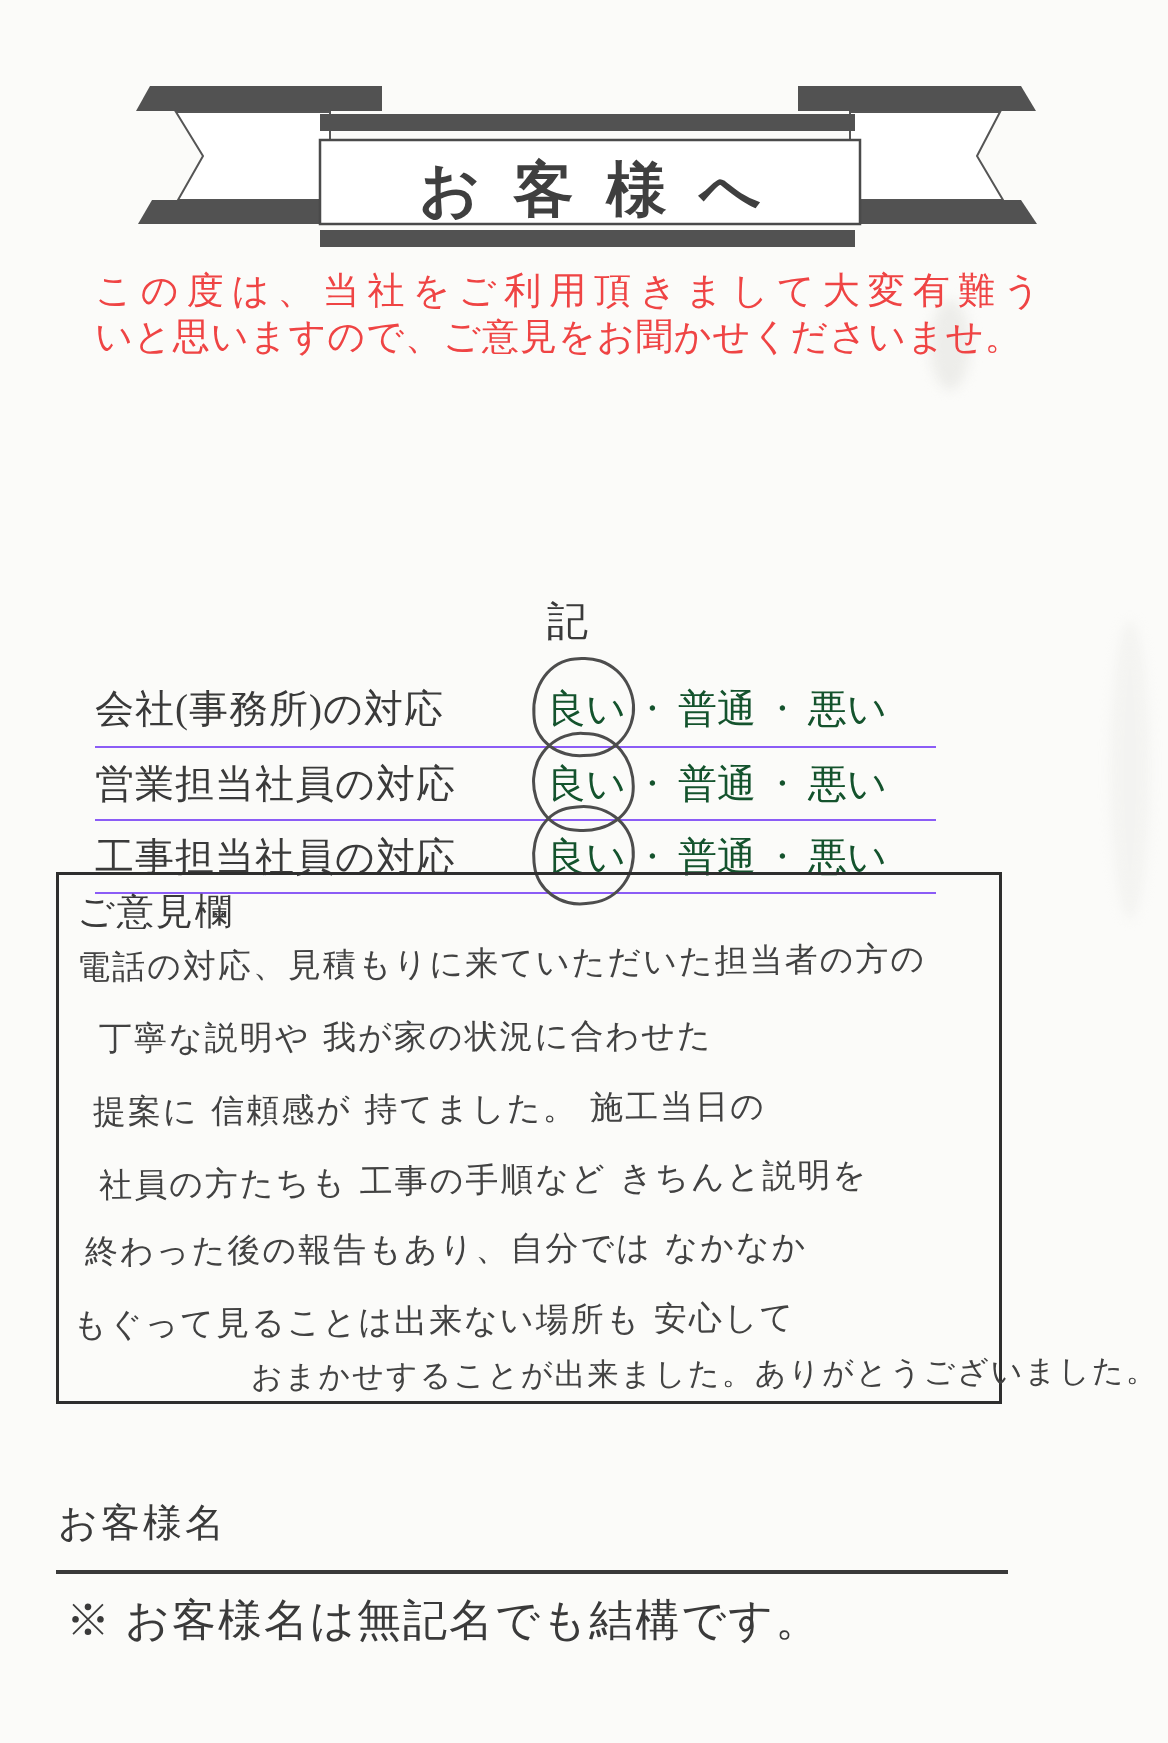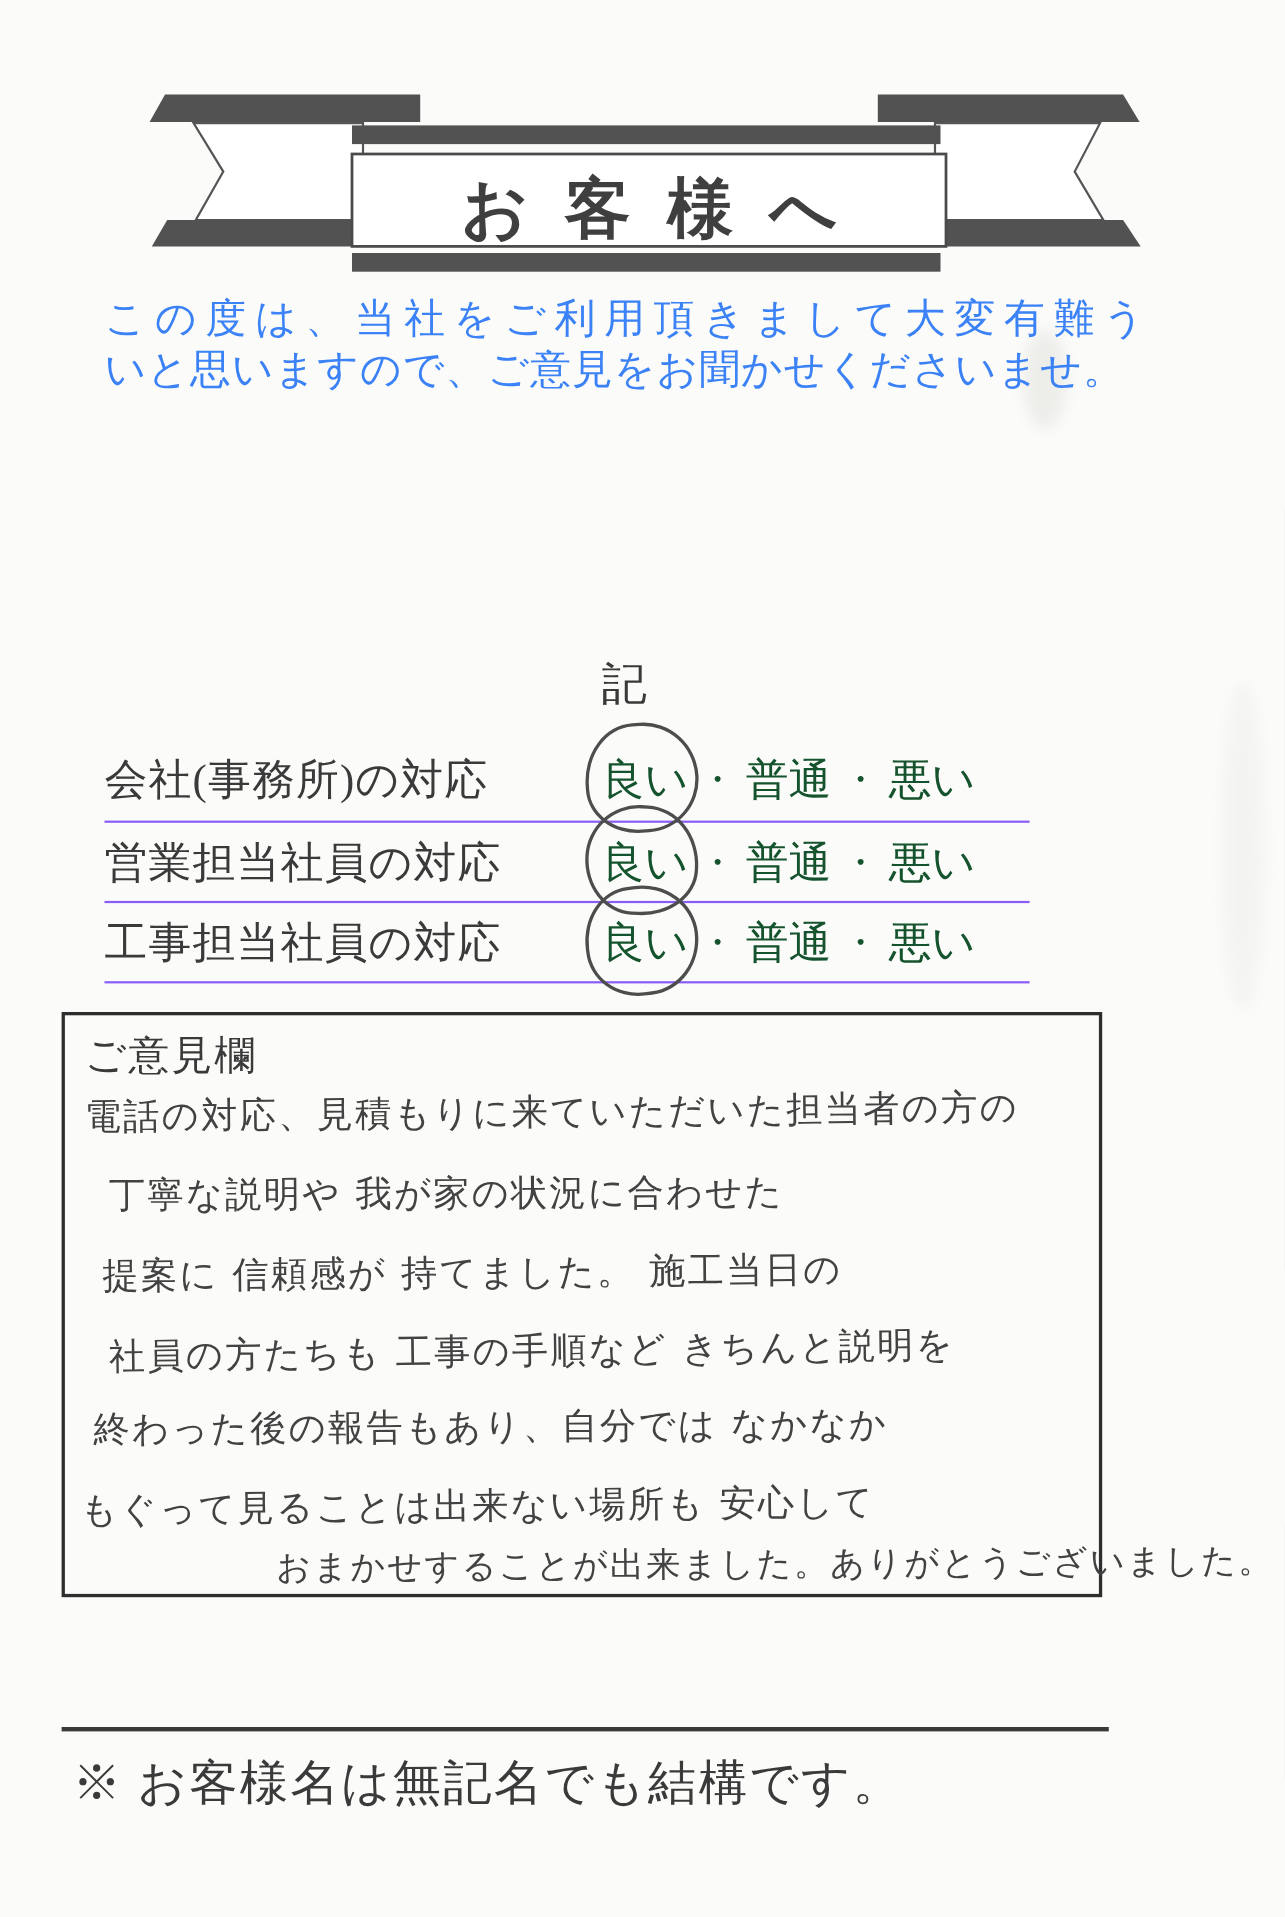--- a/index.html
+++ b/index.html
@@ -22,21 +22,21 @@
   .banner{position:absolute;left:0;top:72px;width:1168px;height:200px;}
   .banner svg{position:absolute;left:0;top:0;}
   .banner-title{
     position:absolute;left:320px;top:78px;width:540px;
     text-align:center;font-size:60px;font-weight:600;color:#3f3f3f;
     letter-spacing:0.55em;text-indent:0.55em;white-space:nowrap;
   }
 
   
   .intro{position:absolute;left:95px;top:268px;width:990px;}
-  .intro .ln{white-space:nowrap;font-size:37px;line-height:46px;color:#3b82f6;}
+  .intro .ln{white-space:nowrap;font-size:37px;line-height:46px;color:#ef4444;}
   .intro .ls-a{letter-spacing:8px;}
   .intro .ls-b{letter-spacing:4px;}
   .intro .ls-c{letter-spacing:1px;}
 
   .company{
     position:absolute;left:488px;top:452px;
     font-size:40px;letter-spacing:2px;color:#383838;white-space:nowrap;
   }
 
   .record-heading{
@@ -65,21 +65,21 @@
     content:"";position:absolute;left:-15px;right:-9px;top:-25px;bottom:-21px;
     border:3px solid #4d4d4d;
     border-radius:48% 52% 50% 50% / 58% 55% 52% 45%;
     transform:rotate(-4deg);
   }
   .rating-row.r2 .circled::before{transform:rotate(3deg);border-radius:50% 50% 54% 46% / 52% 58% 46% 54%;}
   .rating-row.r3 .circled::before{transform:rotate(-7deg);border-radius:46% 54% 50% 50% / 55% 52% 55% 48%;}
 
   
   .comments-box{
-    position:absolute;left:56px;top:920px;width:946px;height:532px;
+    position:absolute;left:56px;top:872px;width:946px;height:532px;
     border:3px solid #2e2e2e;box-sizing:border-box;background:transparent;
   }
   .comments-label{position:absolute;left:18px;top:12px;font-size:37px;letter-spacing:2px;color:#3a3a3a;}
   .hw{
     position:absolute;white-space:nowrap;
     font-family:"DejaVu Sans","Liberation Sans",sans-serif;
     font-size:33px;letter-spacing:2px;color:#424242;
   }
   .hw.h1{left:18px; top:66px; transform:rotate(-0.6deg);}
   .hw.h2{left:40px; top:140px;transform:rotate(-0.3deg);}
@@ -165,17 +165,18 @@
     <div class="comments-label">ご意見欄</div>
     <div class="hw h1">電話の対応、見積もりに来ていただいた担当者の方の</div>
     <div class="hw h2">丁寧な説明や 我が家の状況に合わせた</div>
     <div class="hw h3">提案に 信頼感が 持てました。 施工当日の</div>
     <div class="hw h4">社員の方たちも 工事の手順など きちんと説明を</div>
     <div class="hw h5">終わった後の報告もあり、自分では なかなか</div>
     <div class="hw h6">もぐって見ることは出来ない場所も 安心して</div>
     <div class="hw h7">おまかせすることが出来ました。ありがとうございました。</div>
   </div>
 
+  <div class="customer-name-label">お客様名</div>
   <div class="name-divider"></div>
 
   <div class="footnote f1">※ お客様名は無記名でも結構です。</div>
 
 </div>
 
 </body></html>

